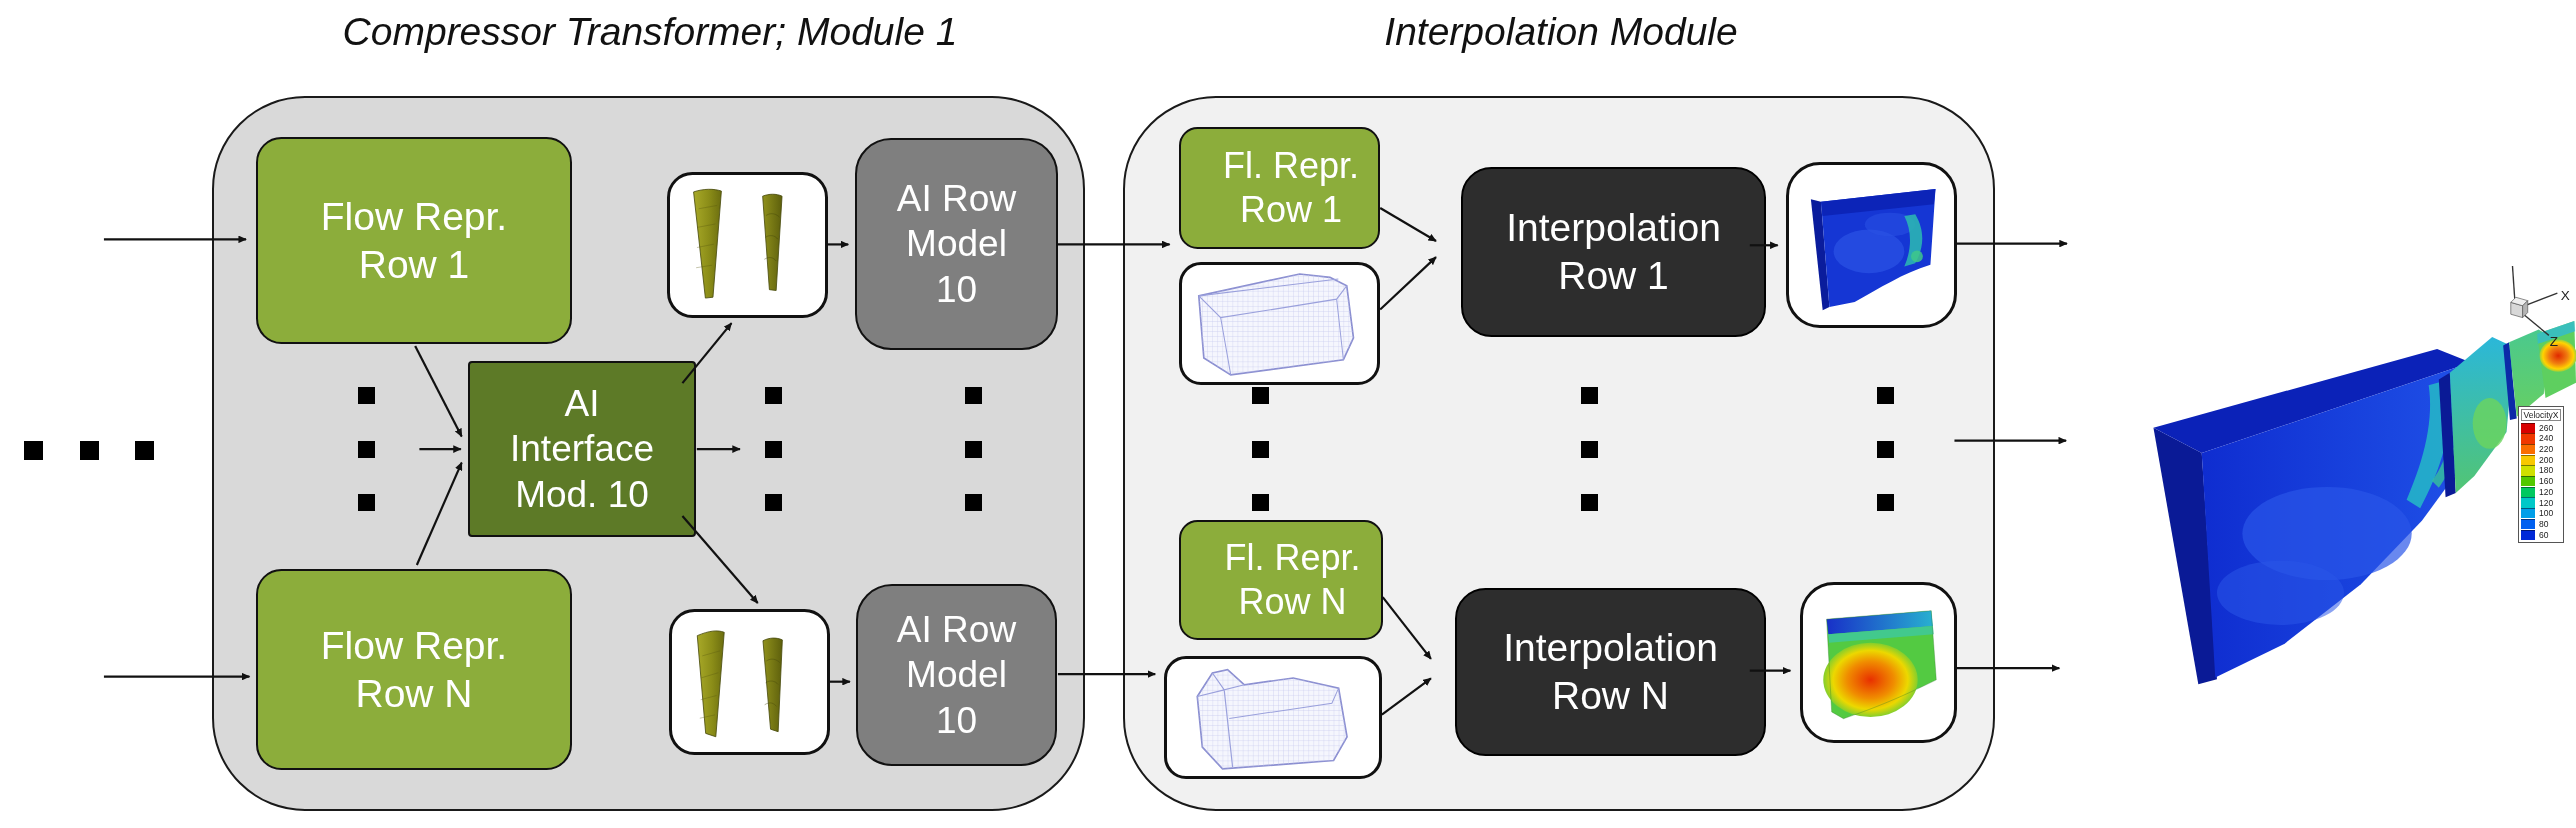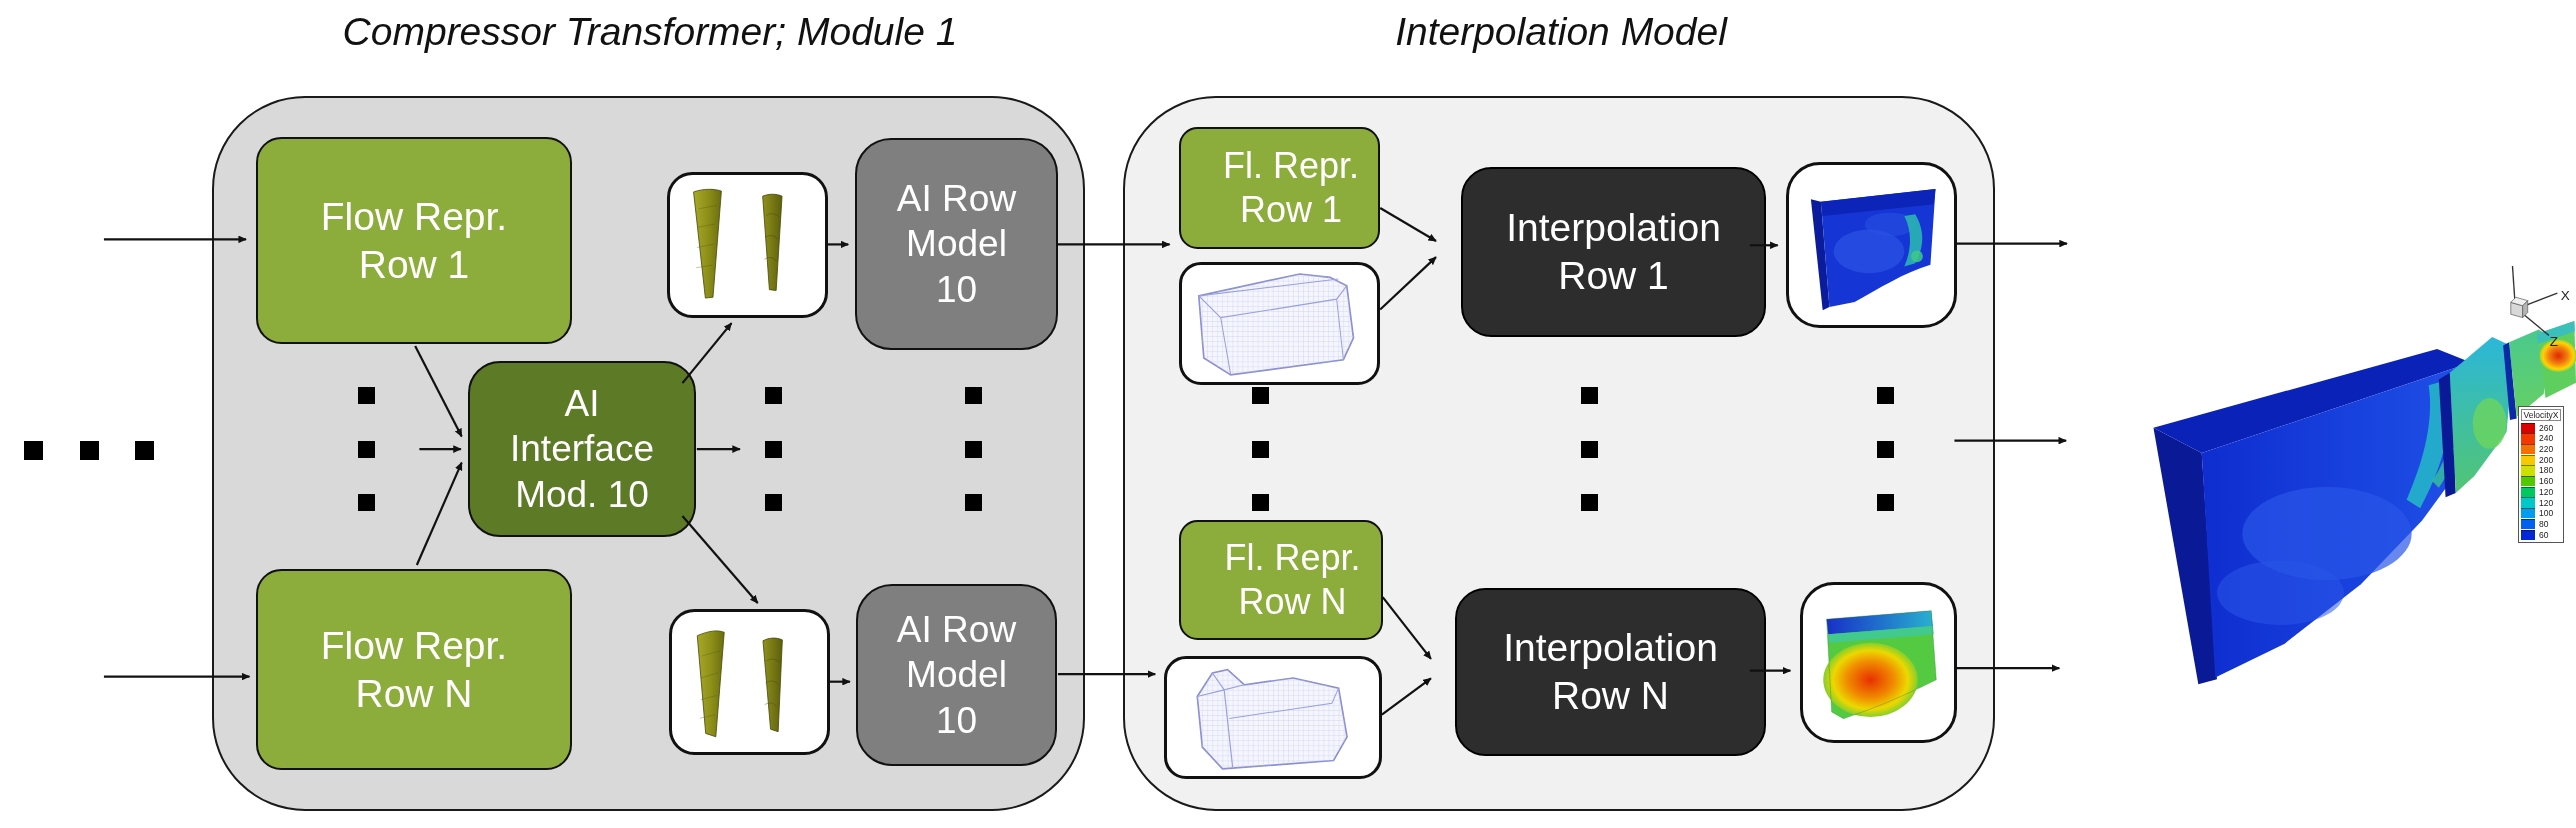--- a/index.html
+++ b/index.html
@@ -24,40 +24,40 @@
   .lg-swatch{width:14.4px;height:10.2px;display:inline-block;border-top:0.8px solid rgba(0,0,0,.45);box-sizing:border-box;}
   .lg-label{font-size:8.5px;color:#222;margin-left:4px;}
   .g1{font-size:39px;} .g2{font-size:37px;} .g3{font-size:36px;padding-left:23px;} .g4{font-size:39px;margin-left:16px;}
 </style>
 </head>
 <body>
 
 <div id="canvas">
 
   <div class="title" style="left:650px;top:10.2px;">Compressor Transformer; Module 1</div>
-  <div class="title" style="left:1561px;top:10.2px;">Interpolation Model</div>
+  <div class="title" style="left:1561px;top:10.2px;">Interpolation Module</div>
 
   <div class="module" style="left:212px;top:96px;width:873px;height:715px;background:#d9d9d9;"></div>
   <div class="module" style="left:1123px;top:96px;width:872px;height:715px;background:#f1f1f1;"></div>
 
   <div>
     <div class="dot" style="left:24px;top:441px;width:18.6px;height:18.6px;"></div>
     <div class="dot" style="left:80px;top:441px;width:18.6px;height:18.6px;"></div>
     <div class="dot" style="left:135px;top:441px;width:18.6px;height:18.6px;"></div>
   </div>
 
   <div class="node g1" style="left:256px;top:137px;width:316px;height:207px;background:#8cad3b;border-radius:25.4px;">
     <span>Flow Repr.</span>
     <span>Row 1</span>
   </div>
   <div class="node g1" style="left:256px;top:569px;width:316px;height:201px;background:#8cad3b;border-radius:25.4px;">
     <span>Flow Repr.</span>
     <span>Row N</span>
   </div>
-  <div class="node g2" style="left:468px;top:361px;width:228px;height:176px;background:#5d7a27;border-radius:32px;">
+  <div class="node g2" style="left:468px;top:361px;width:228px;height:176px;background:#5d7a27;border-radius:4px;">
     <span>AI</span>
     <span>Interface</span>
     <span>Mod. 10</span>
   </div>
 
   <div class="whitebox" style="left:667px;top:172px;width:161px;height:146px;">
     <svg width="156" height="140" viewBox="0 0 184 166">
       <defs>
         <linearGradient id="og1" x1="0" y1="0" x2="1" y2="0">
           <stop offset="0" stop-color="#a8a928"></stop>

